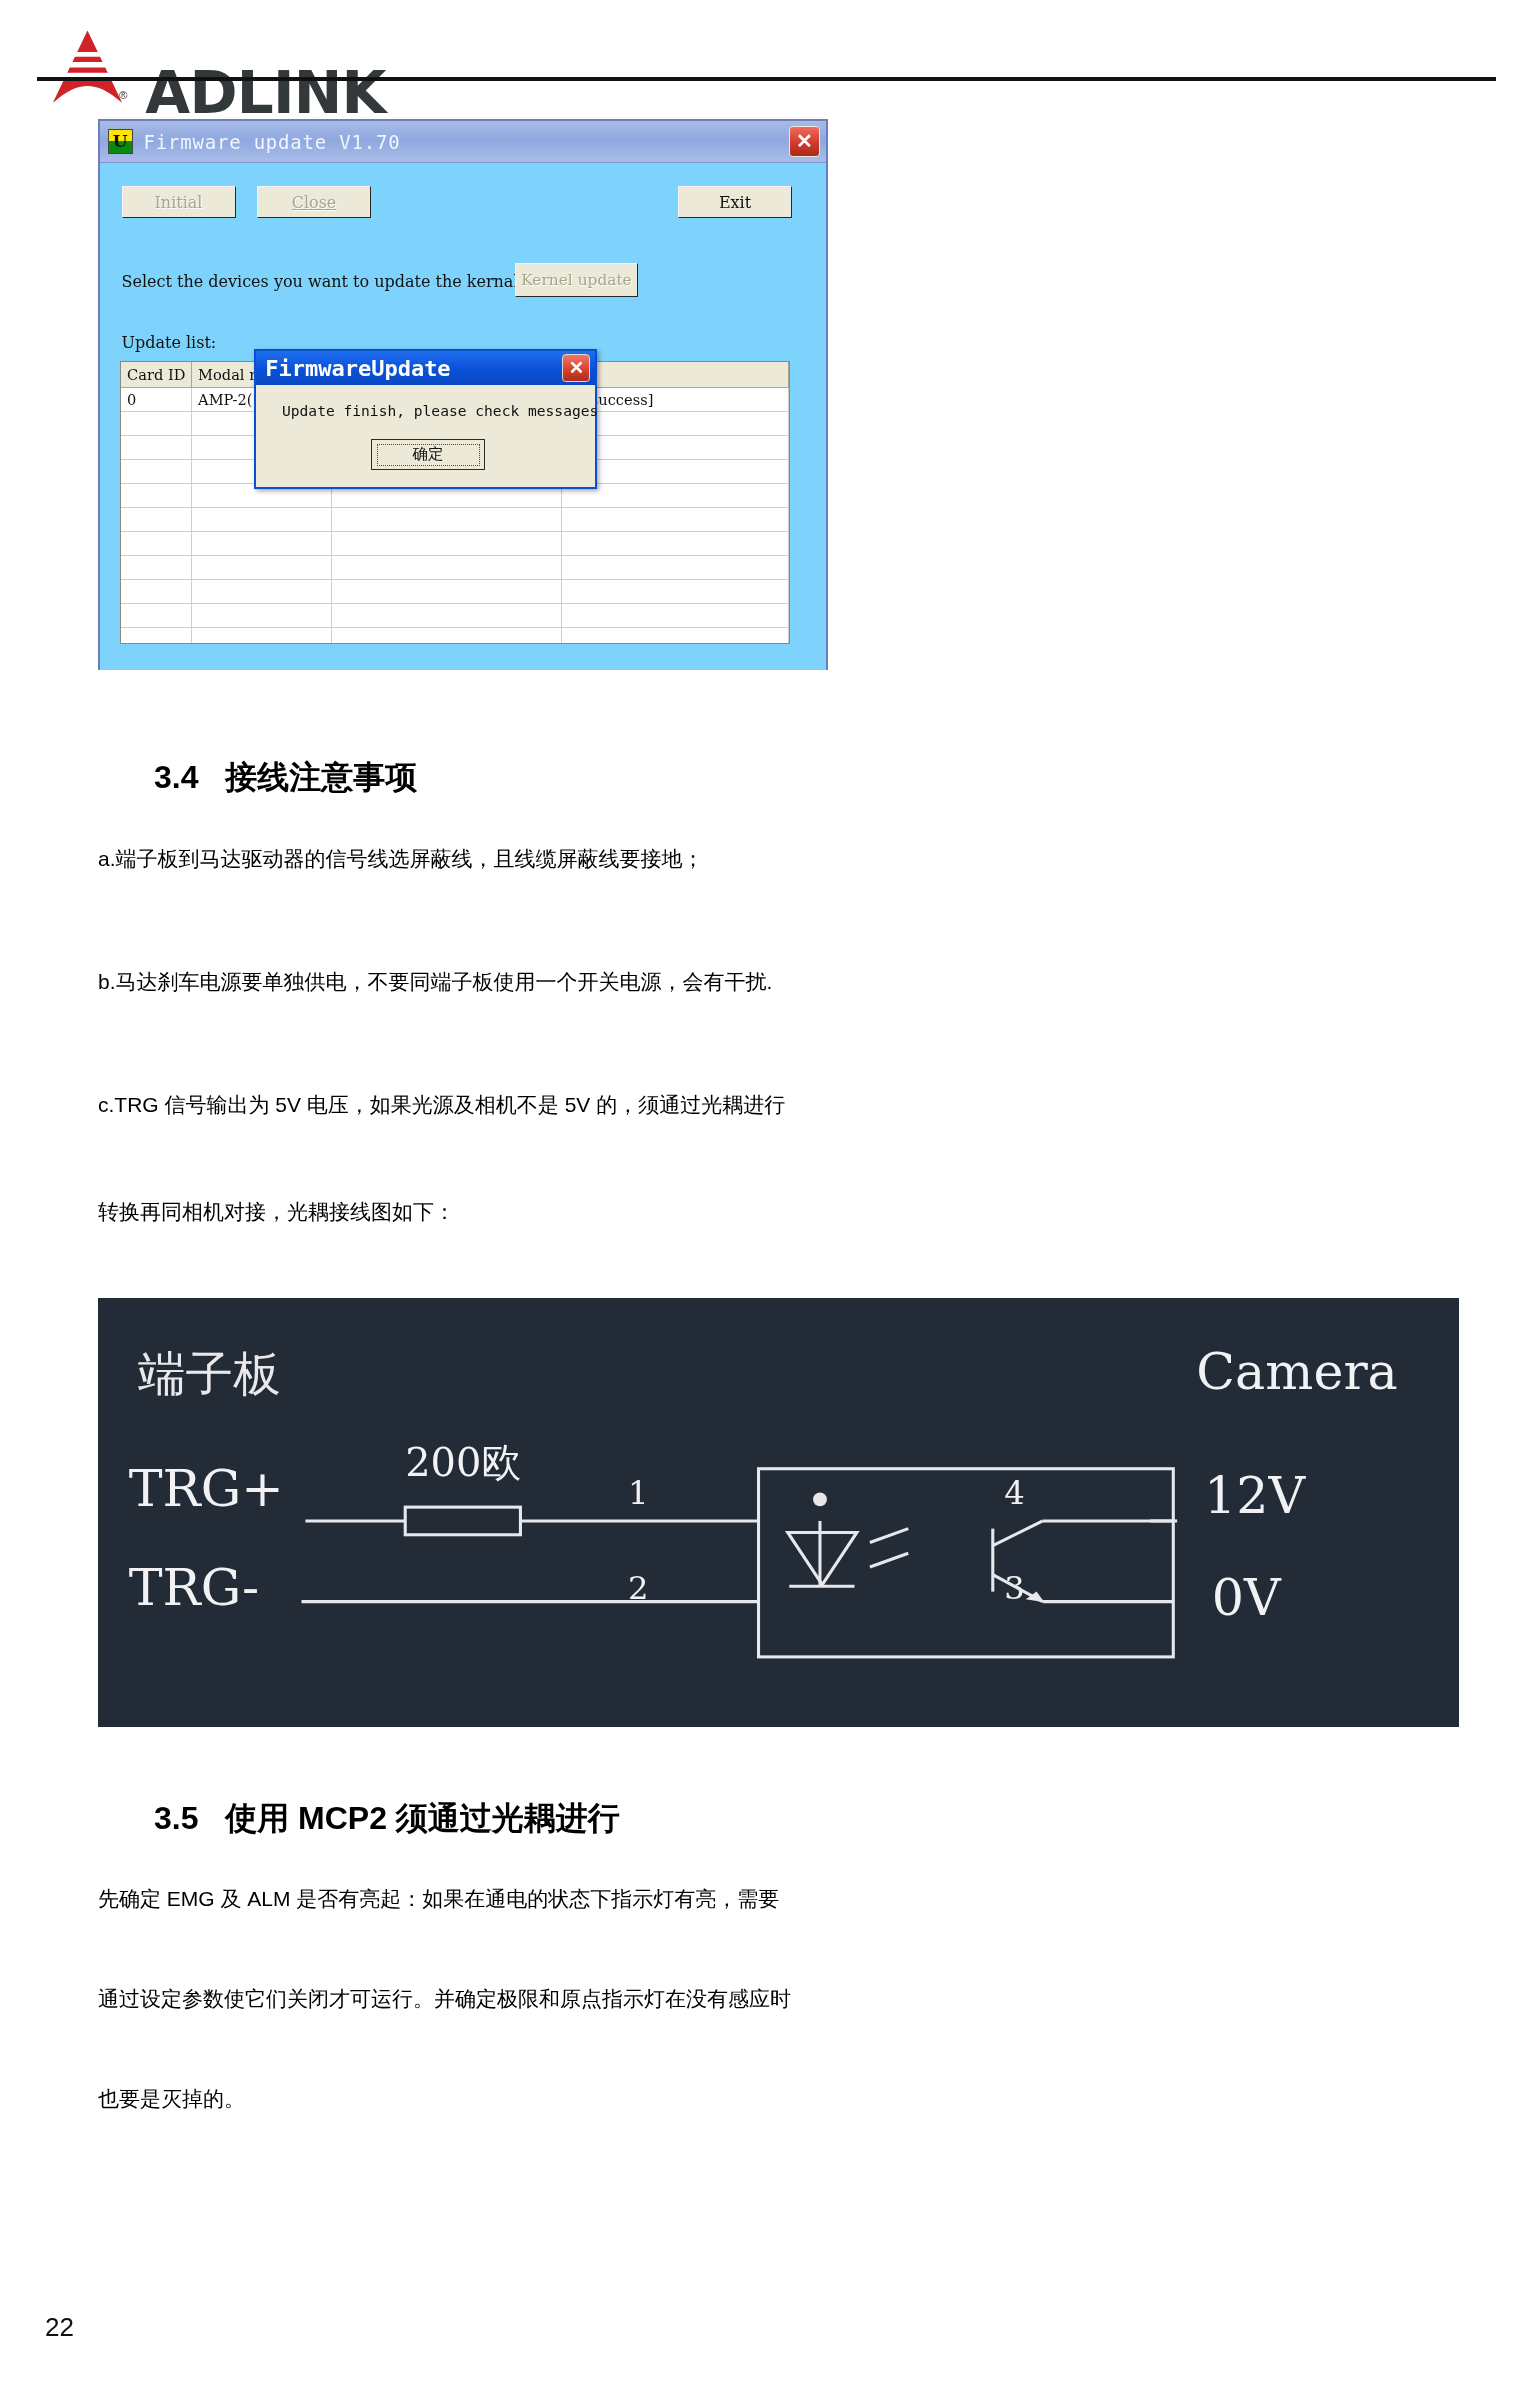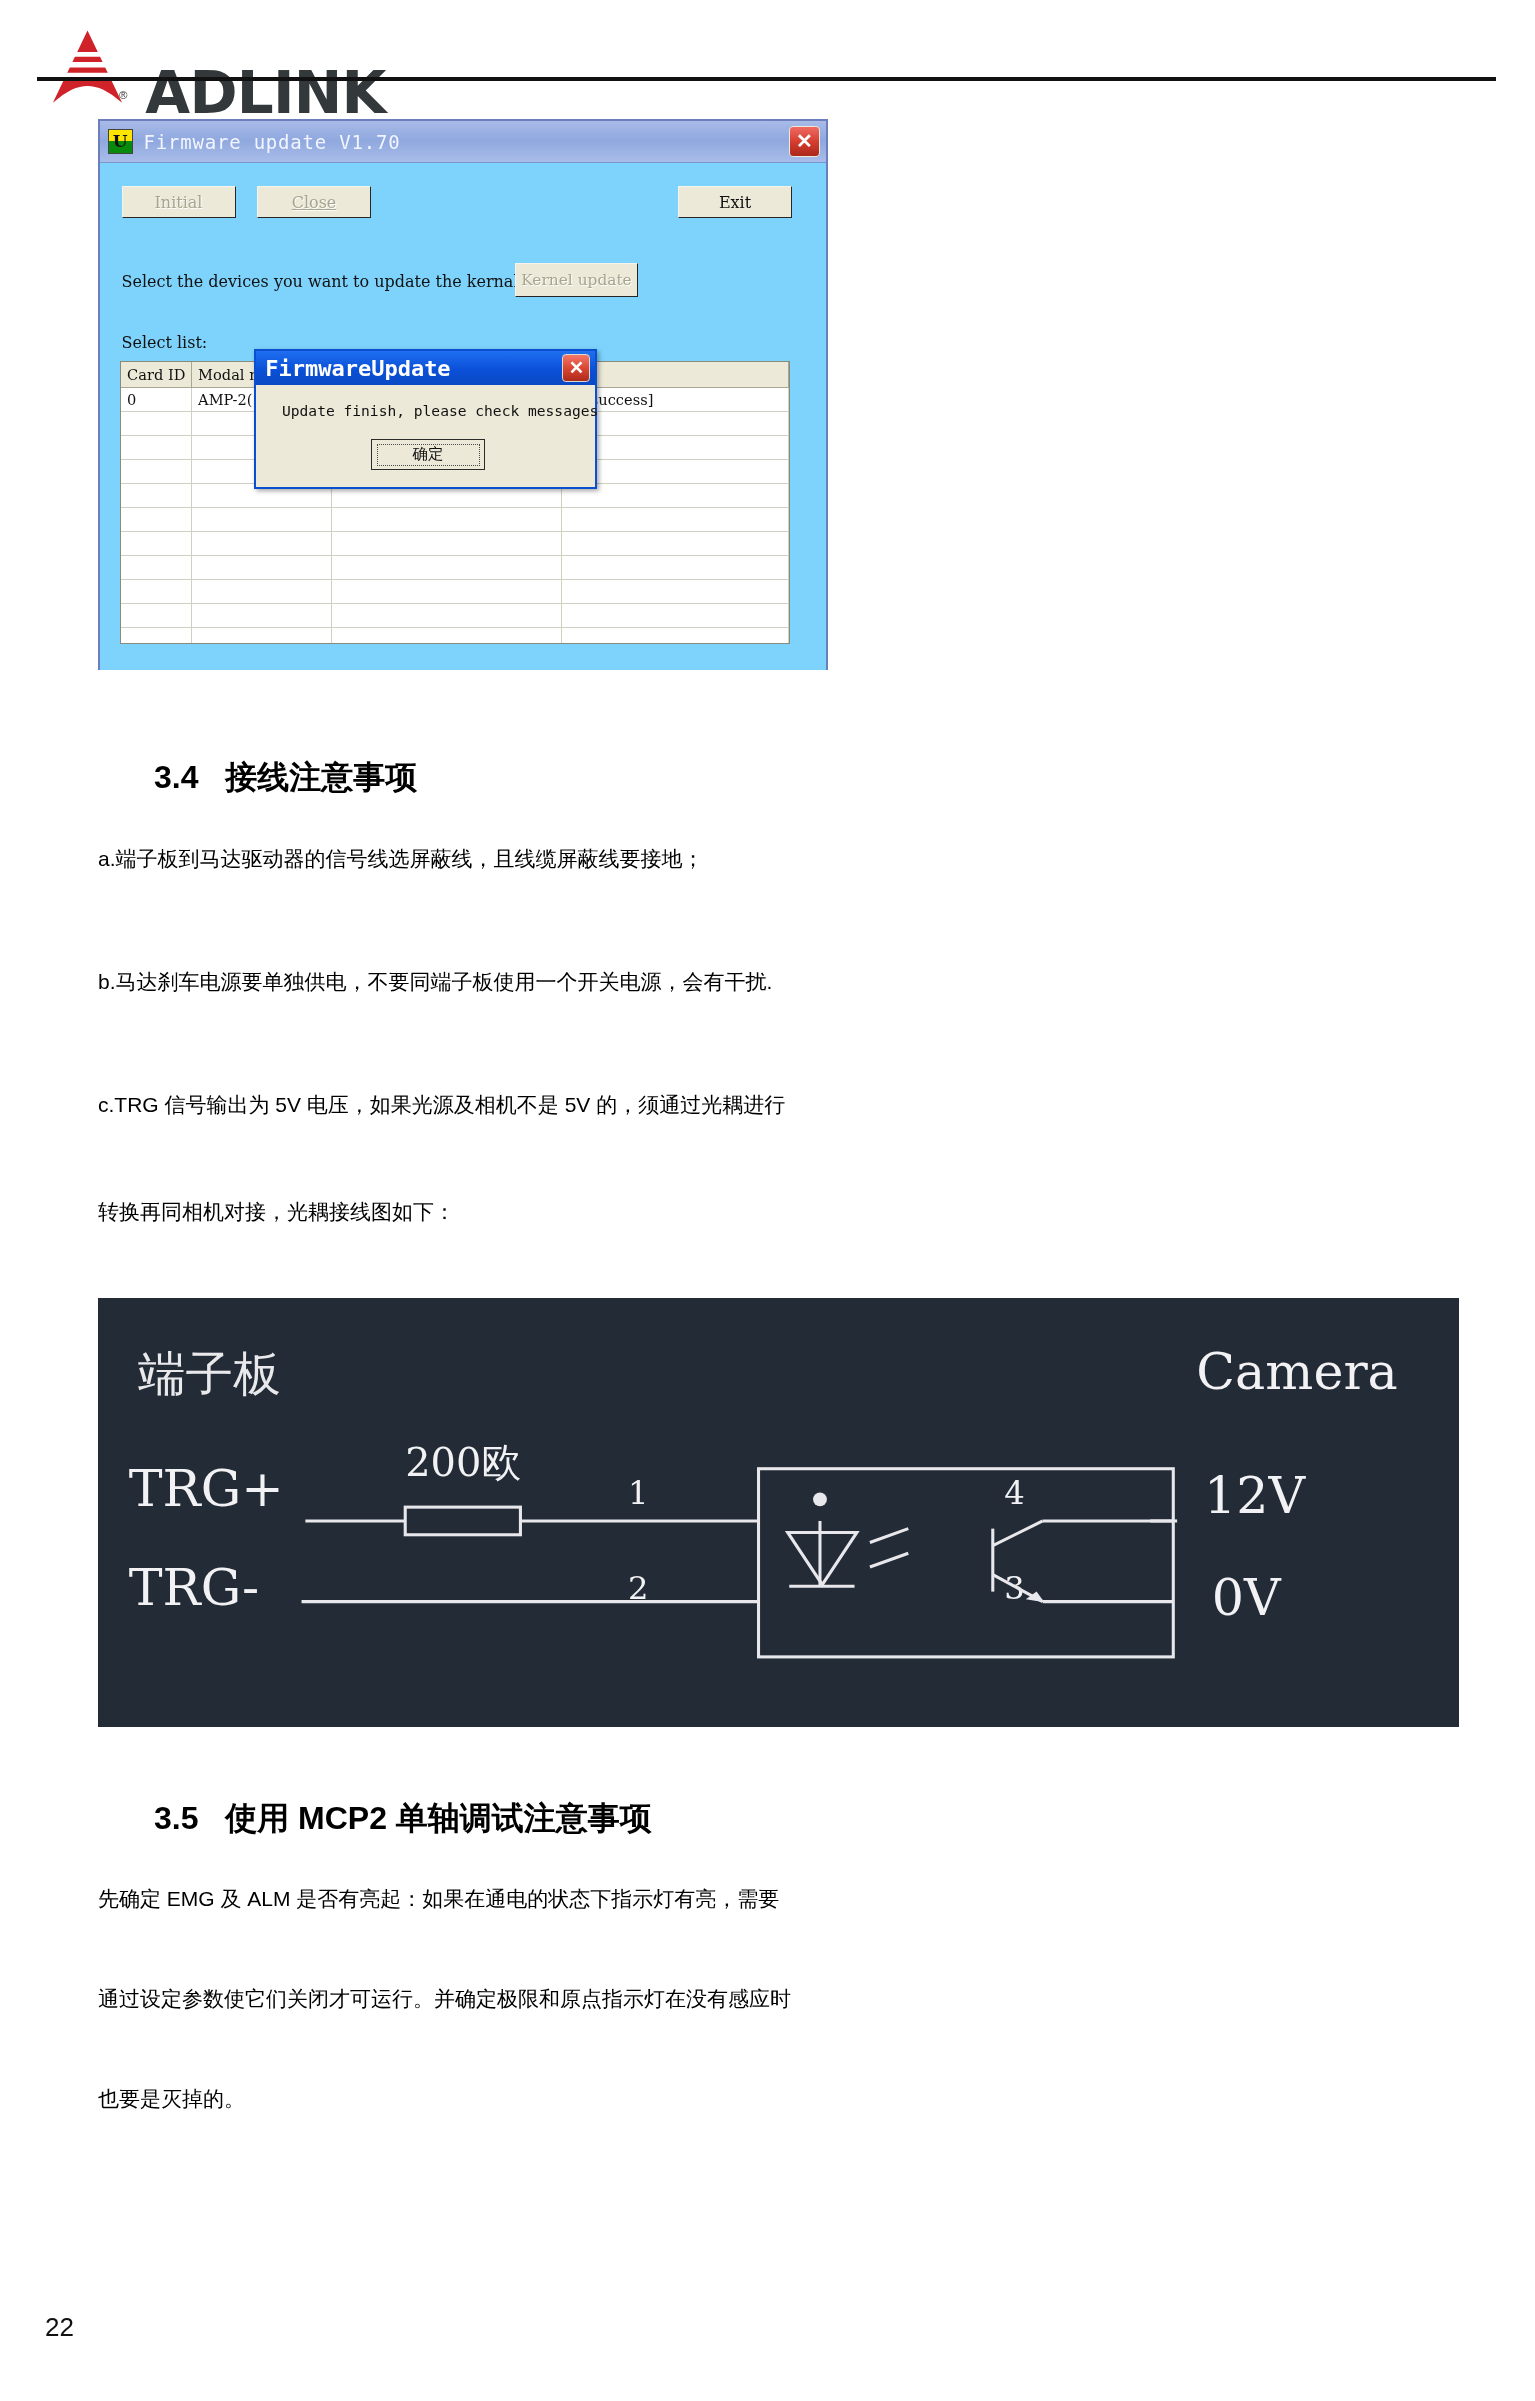--- a/index.html
+++ b/index.html
@@ -258,21 +258,21 @@
 
   <div class="win-body">
 
     <div class="xp-btn disabled btn-initial">Initial</div>
     <div class="xp-btn disabled btn-close">Close</div>
     <div class="xp-btn btn-exit">Exit</div>
 
     <div class="hint-text">Select the devices you want to update the kernal.</div>
     <div class="xp-btn disabled btn-kernel">Kernel update</div>
 
-    <div class="devlist-label">Select list:</div>
+    <div class="devlist-label">Update list:</div>
 
     <div class="grid">
       <div class="grid-header">
         <div class="grid-th c1">Card ID</div>
         <div class="grid-th c2">Modal n</div>
         <div class="grid-th c3"></div>
         <div class="grid-th c4"></div>
       </div>
       <div class="grid-row">
         <div class="grid-td c1">0</div>
@@ -409,21 +409,21 @@
       <line x1="1400" y1="290" x2="1405" y2="290"></line>
     </g>
 
     <polygon points="1222,382 1232,396 1208,392" fill="#e8e8ec" stroke="none"></polygon>
 
     <circle cx="940" cy="262" r="9" fill="#e8e8ec" stroke="none"></circle>
   </svg>
 </div>
 
 <h2 class="section sec35">
-  <span>3.5</span>&nbsp;&nbsp;&nbsp;<span>使用 MCP2 单轴调试注意事项</span>
+  <span>3.5</span>&nbsp;&nbsp;&nbsp;<span>使用 MCP2 须通过光耦进行</span>
 </h2>
 
 <p class="body pd1">先确定 EMG 及 ALM 是否有亮起：如果在通电的状态下指示灯有亮，需要</p>
 <p class="body pd2">通过设定参数使它们关闭才可运行。并确定极限和原点指示灯在没有感应时</p>
 <p class="body pd3">也要是灭掉的。</p>
 
 <div class="page-num">22</div>
 
 
 </body></html>

